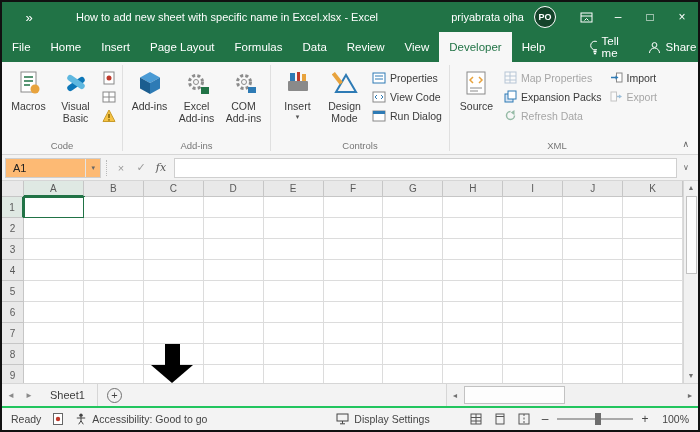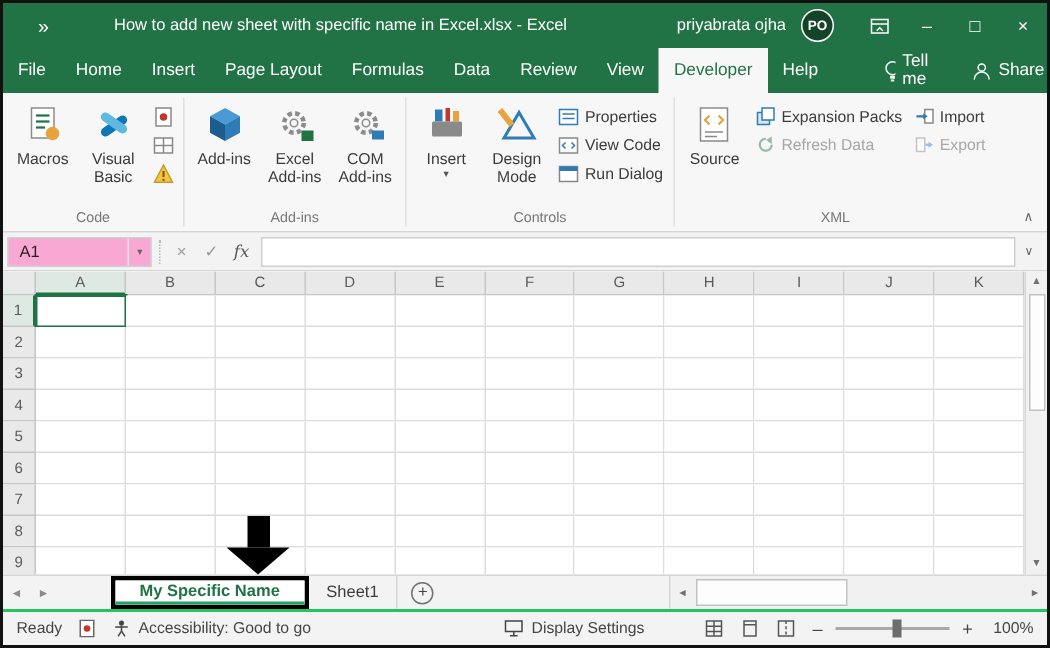--- a/index.html
+++ b/index.html
@@ -39,21 +39,21 @@
   .bdd { font-size:7px; color:#555; margin-top:1px; }
   .iconcol { display:flex; flex-direction:column; gap:5px; padding:7px 3px 0; }
   .smallcol { display:flex; flex-direction:column; gap:4px; padding:6px 4px 0; }
   .smallbtn { display:flex; align-items:center; gap:4px; font-size:10.5px; color:#3b3b3b; white-space:nowrap; height:15px; }
   .smallbtn.disabled { color:#a6a6a6; }
   .smallbtn.disabled svg { opacity:.45; }
   .ribbon-collapse { position:absolute; right:9px; bottom:5px; font-size:9px; color:#666; }
 
   
   .formulabar { flex:0 0 26px; background:#f3f3f3; border-bottom:1px solid #d6d6d6; display:flex; align-items:center; padding:0 3px; }
-  .namebox { width:96px; height:20px; background:#f9a8d4; border:1px solid #cfcfcf; display:flex; align-items:center;
+  .namebox { width:96px; height:20px; background:#fdba74; border:1px solid #cfcfcf; display:flex; align-items:center;
              font-size:11px; color:#222; padding-left:7px; }
   .nb-dd { margin-left:auto; font-size:7px; color:#666; padding:0 5px; border-left:1px solid #e4e4e4; align-self:stretch; display:flex; align-items:center; }
   .fsep { width:5px; height:16px; border-left:1px dotted #b9b9b9; margin-left:5px; }
   .fbtn { width:20px; text-align:center; color:#9a9a9a; font-size:11px; }
   .fbtn.fx { font-style:italic; color:#555; font-family:"DejaVu Serif", serif; font-size:11px; }
   .finput { flex:1; height:20px; background:#fff; border:1px solid #cfcfcf; margin-left:3px; }
   .fexpand { width:18px; text-align:center; color:#666; font-size:8px; }
 
   
   .gridwrap { flex:1 1 auto; display:flex; background:#fff; overflow:hidden; }
@@ -304,20 +304,29 @@
               <rect x="4" y="2" width="18" height="22" fill="#fff" stroke="#8a8a8a"></rect>
               <polyline points="10,7 7,10 10,13" fill="none" stroke="#e8a33d" stroke-width="1.5"></polyline>
               <polyline points="16,7 19,10 16,13" fill="none" stroke="#e8a33d" stroke-width="1.5"></polyline>
               <line x1="7" y1="18" x2="19" y2="18" stroke="#8a8a8a"></line>
               <line x1="7" y1="21" x2="15" y2="21" stroke="#8a8a8a"></line>
             </svg>
           </span>
           <span class="blabel">Source</span>
         </div>
         <div class="smallcol">
+          <div class="smallbtn disabled">
+            <svg width="13" height="13">
+              <rect x="1" y="1" width="11" height="11" fill="#fff" stroke="#6a8caf"></rect>
+              <line x1="1" y1="5" x2="12" y2="5" stroke="#6a8caf"></line>
+              <line x1="1" y1="9" x2="12" y2="9" stroke="#6a8caf"></line>
+              <line x1="6" y1="1" x2="6" y2="12" stroke="#6a8caf"></line>
+            </svg>
+            <span>Map Properties</span>
+          </div>
           <div class="smallbtn">
             <svg width="13" height="13">
               <rect x="1" y="4" width="8" height="8" fill="#d9e6f4" stroke="#2e7bb5"></rect>
               <rect x="4" y="1" width="8" height="8" fill="#fff" stroke="#2e7bb5"></rect>
             </svg>
             <span>Expansion Packs</span>
           </div>
           <div class="smallbtn disabled">
             <svg width="13" height="13">
               <path d="M10.5 6.5 A4 4 0 1 1 6.5 2.5" fill="none" stroke="#217346" stroke-width="1.5"></path>
@@ -510,23 +519,20 @@
     <div class="vscroll">
       <span class="varrow">▲</span>
       <div class="vthumb"></div>
       <span class="varrow bottom">▼</span>
     </div>
   </div>
 
   <div class="sheetbar">
     <span class="snav">◄</span>
     <span class="snav">►</span>
-    <div class="active-tab-box">
-      <div class="sheettab active">My Specific Name</div>
-    </div>
     <div class="sheettab">Sheet1</div>
     <div class="newsheet-wrap">
       <div class="newsheet">+</div>
     </div>
     <div class="hscroll">
       <span class="harrow">◄</span>
       <div class="htrack">
         <div class="hthumb"></div>
       </div>
       <span class="harrow">►</span>

